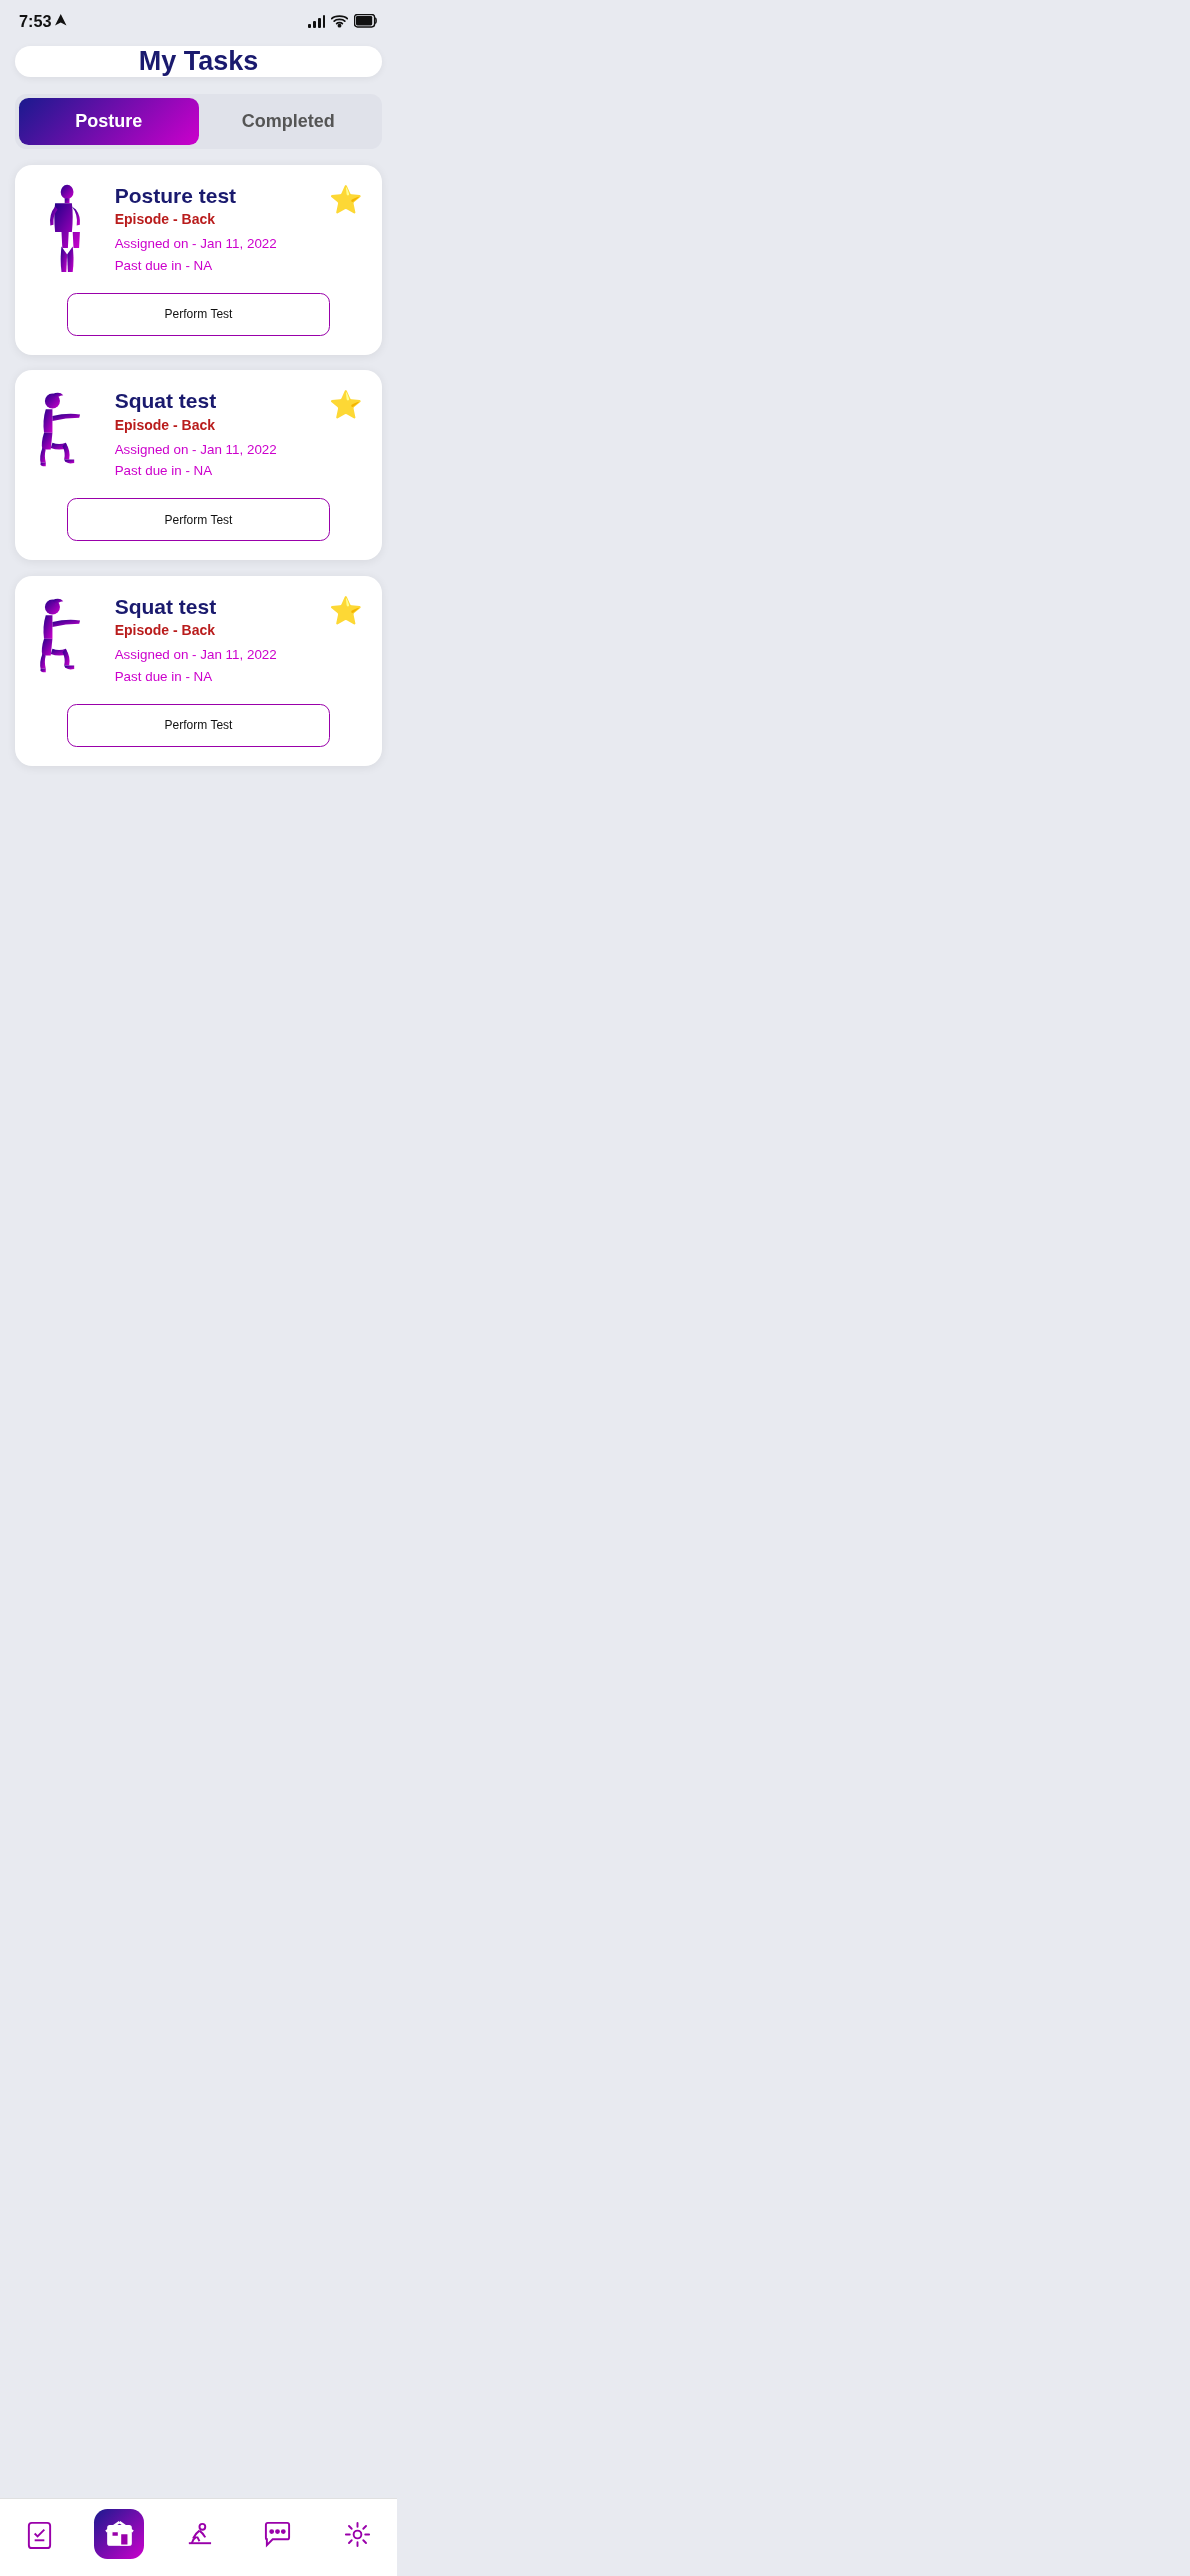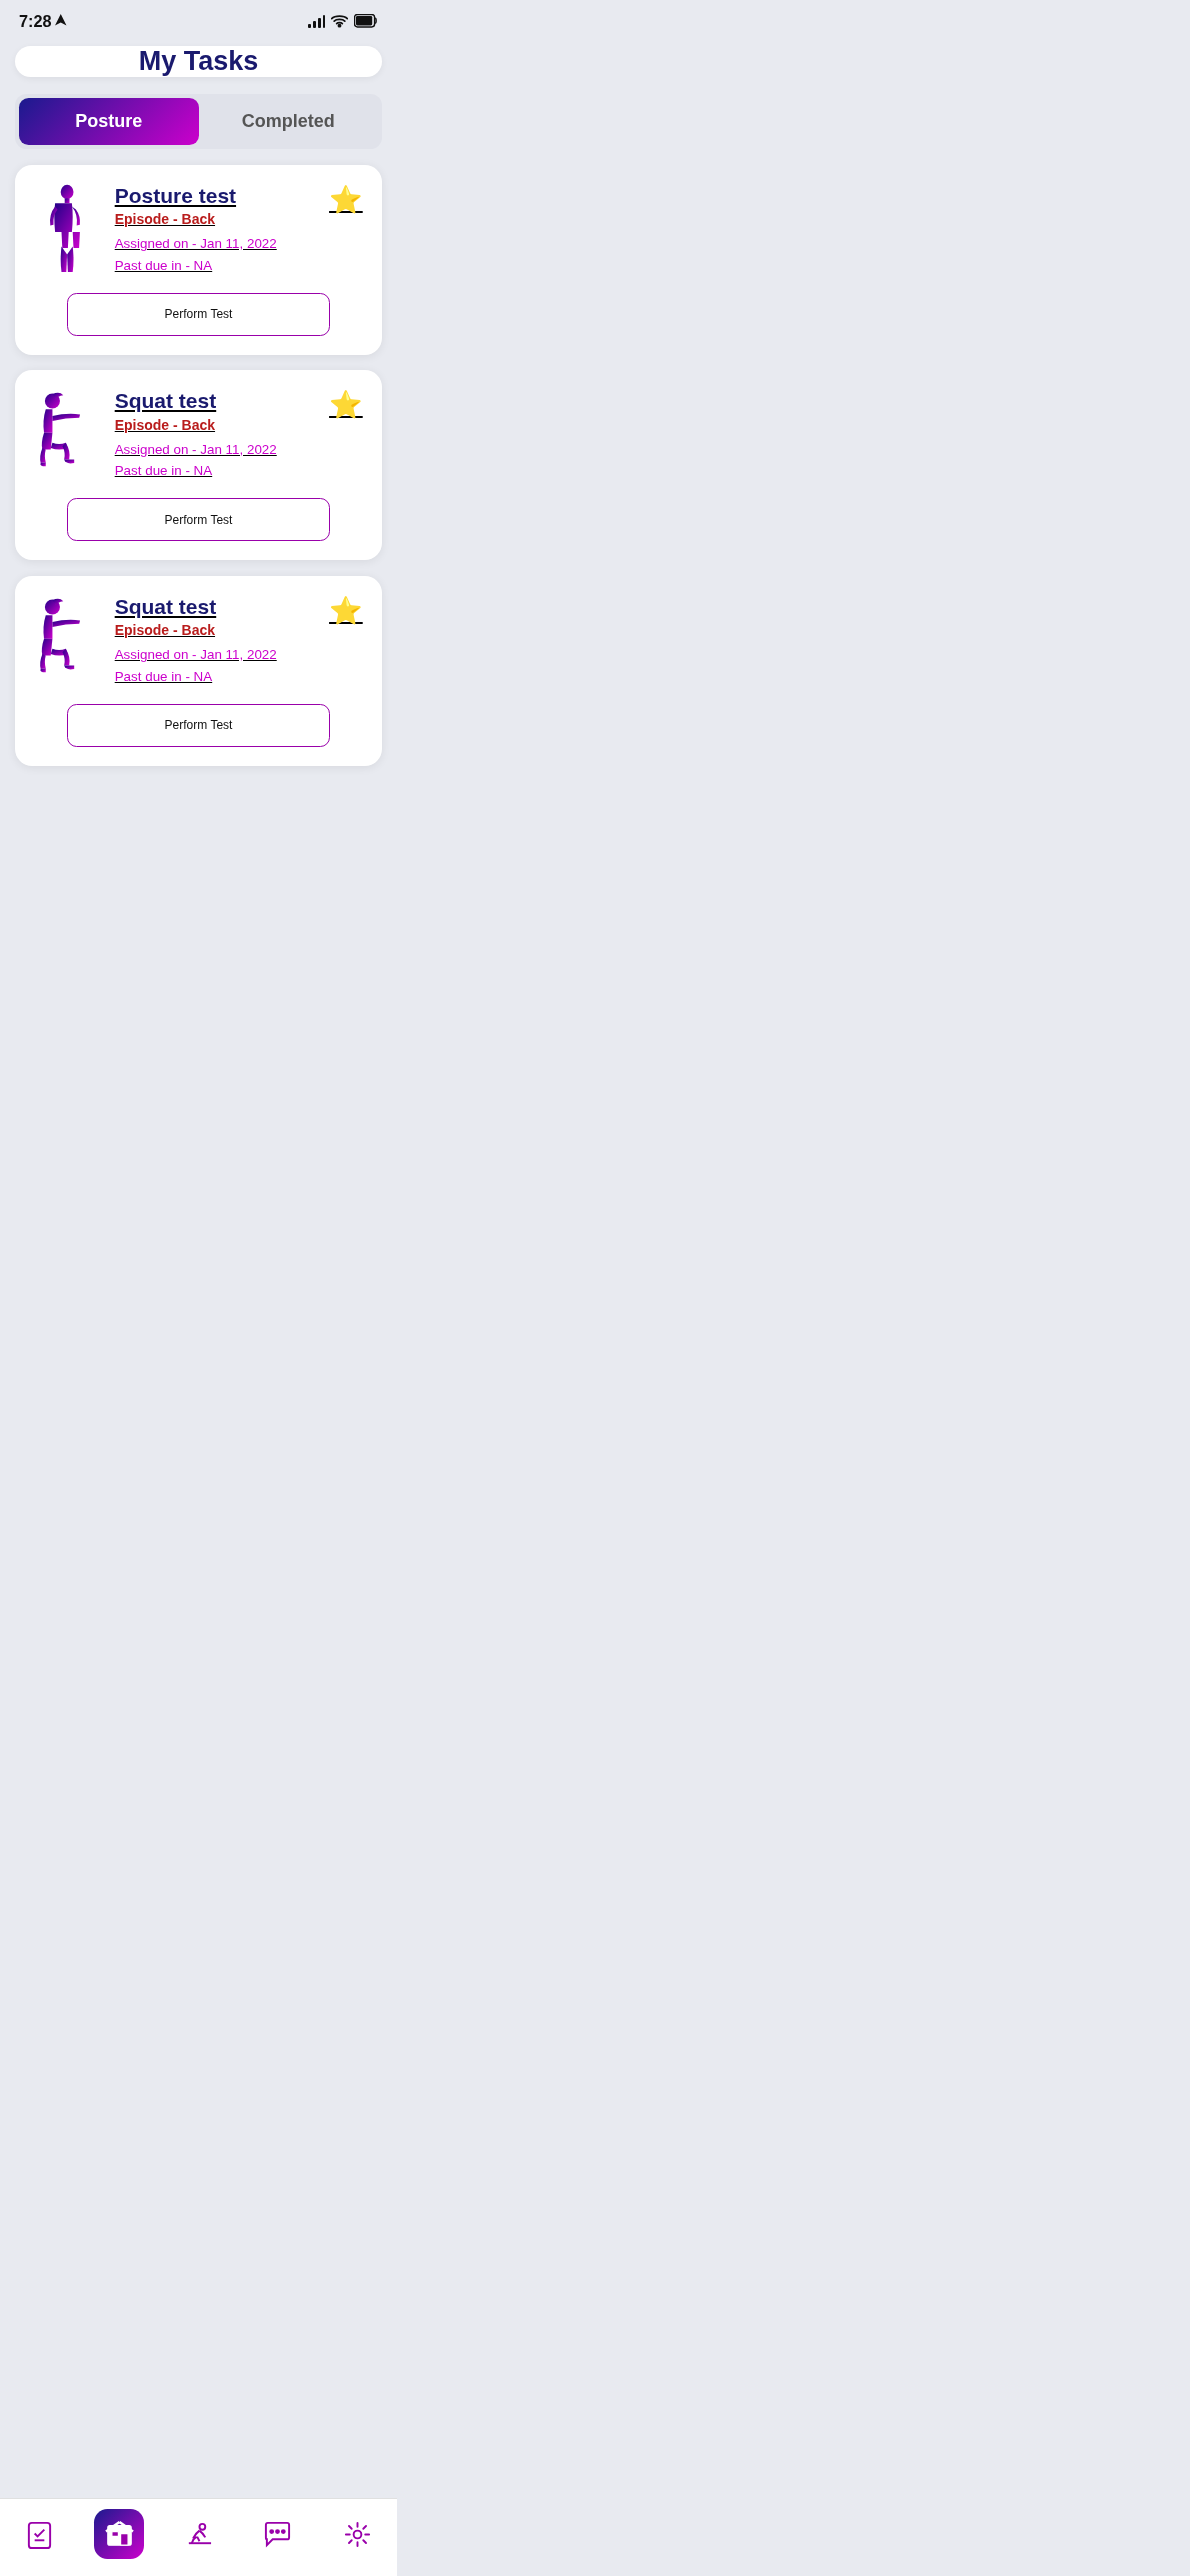--- a/index.html
+++ b/index.html
@@ -97,21 +97,20 @@
       padding: 19px;
       box-shadow: 0 1.9px 9.6px rgba(0,0,0,0.07);
       display: flex;
       flex-direction: column;
     }
     .card-top {
       display: flex;
       align-items: flex-start;
       gap: 13.4px;
       margin-bottom: 13.4px;
-      text-decoration: underline;
     }
     .card-icon-area {
       width: 67px;
       flex-shrink: 0;
       display: flex;
       align-items: center;
       justify-content: center;
     }
     .card-info {
       flex: 1;
@@ -186,21 +185,21 @@
     .nav-svg {
       width: 29px;
       height: 29px;
     }
   </style>
 </head>
 <body>
 
 <div class="status-bar">
   <div style="display:flex;align-items:center;gap:3.8px;">
-    <span class="status-time">7:28</span>
+    <span class="status-time">7:53</span>
     <svg width="11.5" height="13.4" viewBox="0 0 12 14" fill="#111">
       <polygon points="6,0 12,12 6,9 0,12"></polygon>
     </svg>
   </div>
   <div class="status-icons">
     <div class="signal-bars">
       <span style="height:3.8px;"></span>
       <span style="height:6.7px;"></span>
       <span style="height:9.6px;"></span>
       <span style="height:12.5px;"></span>

